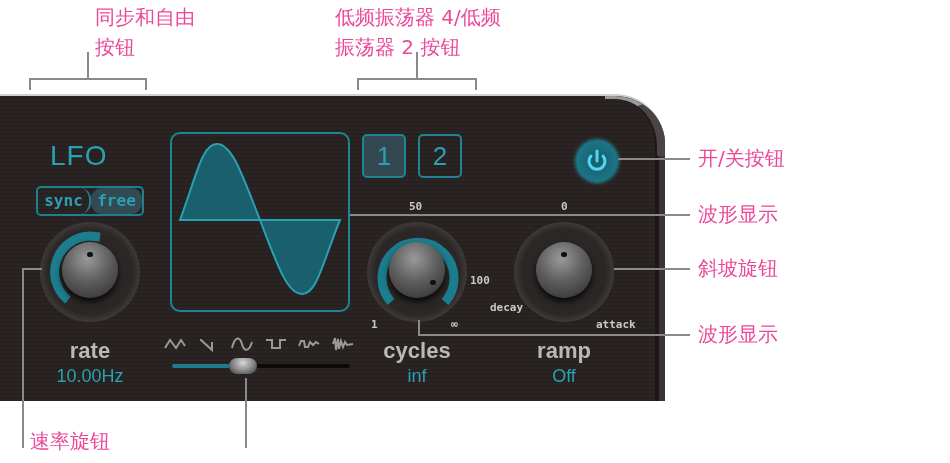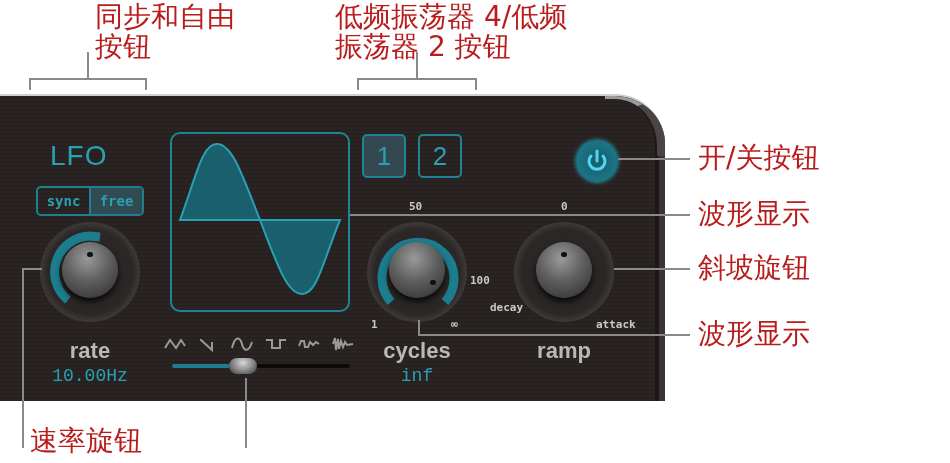--- a/index.html
+++ b/index.html
@@ -1,40 +1,40 @@
 <!DOCTYPE html>
 <html><head>
 <meta charset="utf-8">
 <style>
   html, body { margin:0; padding:0; }
   body { width:950px; height:463px; background:#ffffff; position:relative; overflow:hidden;
          font-family:"DejaVu Sans", sans-serif; }
-  .annot { position:absolute; font-size:28px; color:#b91c1c; line-height:30px; white-space:nowrap; }
+  .annot { position:absolute; font-size:20px; color:#ec4899; line-height:30px; white-space:nowrap; }
   .ln { position:absolute; background:#8a8a8a; }
   .panel { position:absolute; left:0; top:94px; width:665px; height:305px;
            background: repeating-linear-gradient(0deg, #2a2523 0px, #2a2523 2px, #262120 2px, #262120 4px);
            border-top:2px solid #cfcfcf; border-top-right-radius:50px; overflow:hidden;
            box-shadow: inset -6px 0 0 #3a3534, inset -10px 0 0 #1c1817; }
   .panel-edge { position:absolute; right:0; top:0; width:60px; height:60px;
            border-top-right-radius:50px; border-top:3px solid #9a9a9a; border-right:8px solid #4a4544; box-sizing:border-box; }
   .teal { color:#2aa0b4; }
   .lfo-title { position:absolute; left:50px; top:44px; font-size:28px; font-family:"Liberation Sans", sans-serif; letter-spacing:1px; }
   .syncfree { position:absolute; left:36px; top:90px; width:108px; height:30px; border:2px solid #1e7f90; border-radius:5px; box-sizing:border-box; display:flex; overflow:hidden; }
-  .sf { flex:1; font-family:"DejaVu Sans Mono", monospace; font-size:14px; font-weight:bold; color:#2aa0b4; text-align:center; line-height:26px; }
+  .sf { flex:1; font-family:"DejaVu Sans Mono", monospace; font-size:16px; font-weight:bold; color:#2aa0b4; text-align:center; line-height:26px;border-radius:11px; }
   .sf.active { background:#324a52; }
   .sf.first { border-right:2px solid #1e7f90; }
   .knob-wrap { position:absolute; width:100px; height:100px; }
   .knob-ring { position:absolute; left:0; top:0; width:100px; height:100px; border-radius:50%;
                background: radial-gradient(circle, #2b2726 60%, #3d3938 70%, #1b1817 100%); }
   .knob-cap { position:absolute; left:22px; top:20px; width:56px; height:56px; border-radius:50%;
               background: radial-gradient(circle at 45% 30%, #9a9a9a 0%, #5f5f5f 45%, #2a2a2a 100%);
               box-shadow: 0 4px 6px rgba(0,0,0,0.8); }
   .knob-dot { position:absolute; width:6px; height:5px; border-radius:3px; background:#111; }
   .knob-label { position:absolute; font-size:22px; color:#b9b9b9; text-align:center; font-family:"Liberation Sans", sans-serif; font-weight:bold; }
-  .knob-value { position:absolute; font-size:18px; text-align:center; font-family:Liberation Mono, monospace; color:#2aa0b4; }
+  .knob-value { position:absolute; font-size:18px; text-align:center; font-family:Liberation Sans, sans-serif; color:#2aa0b4; }
   .tick { position:absolute; font-family:"DejaVu Sans Mono", monospace; font-size:11px; color:#c8c8c8; font-weight:bold; }
   .wave-display { position:absolute; left:170px; top:36px; width:180px; height:180px; border:2px solid #1f8596; border-radius:10px; box-sizing:border-box; }
   .lfo-btn { position:absolute; top:38px; width:44px; height:44px; border:2px solid #1f8596; border-radius:5px; box-sizing:border-box;
              font-size:26px; text-align:center; line-height:40px; color:#2aa0b4; font-family:"Liberation Sans", sans-serif; }
   .lfo-btn.active { background:#334851; }
   .power { position:absolute; left:576px; top:44px; width:42px; height:42px; border-radius:50%;
            background: radial-gradient(circle, #1a5a68 0%, #1b7687 70%, #2ab0c9 100%); box-shadow:0 0 4px #2ab0c9; }
   .wave-icons { position:absolute; left:164px; top:240px; width:190px; height:20px; display:flex; justify-content:space-between; }
   .wi { width:22px; height:16px; }
   .slider-track { position:absolute; left:172px; top:268px; width:178px; height:4px; background:#0c0a0a; border-radius:2px; }
@@ -142,20 +142,21 @@
 
   <div class="tick" style="left:561px; top:104px;">0</div>
   <div class="knob-wrap" style="left:514px; top:126px;">
     <div class="knob-ring"></div>
     <div class="knob-cap"></div>
     <div class="knob-dot" style="left:47px; top:30px;"></div>
   </div>
   <div class="tick" style="left:490px; top:205px;">decay</div>
   <div class="tick" style="left:596px; top:222px;">attack</div>
   <div class="knob-label" style="left:514px; top:242px; width:100px;">ramp</div>
+  <div class="knob-value" style="left:514px; top:270px; width:100px;">Off</div>
 </div>
 
 <div class="ln" style="left:618px; top:158px; width:72px; height:2px;"></div>
 <div class="annot" style="left:698px; top:143px;">开/关按钮</div>
 
 <div class="ln" style="left:350px; top:214px; width:340px; height:2px;"></div>
 <div class="annot" style="left:698px; top:199px;">波形显示</div>
 
 <div class="ln" style="left:614px; top:268px; width:76px; height:2px;"></div>
 <div class="annot" style="left:698px; top:253px;">斜坡旋钮</div>

